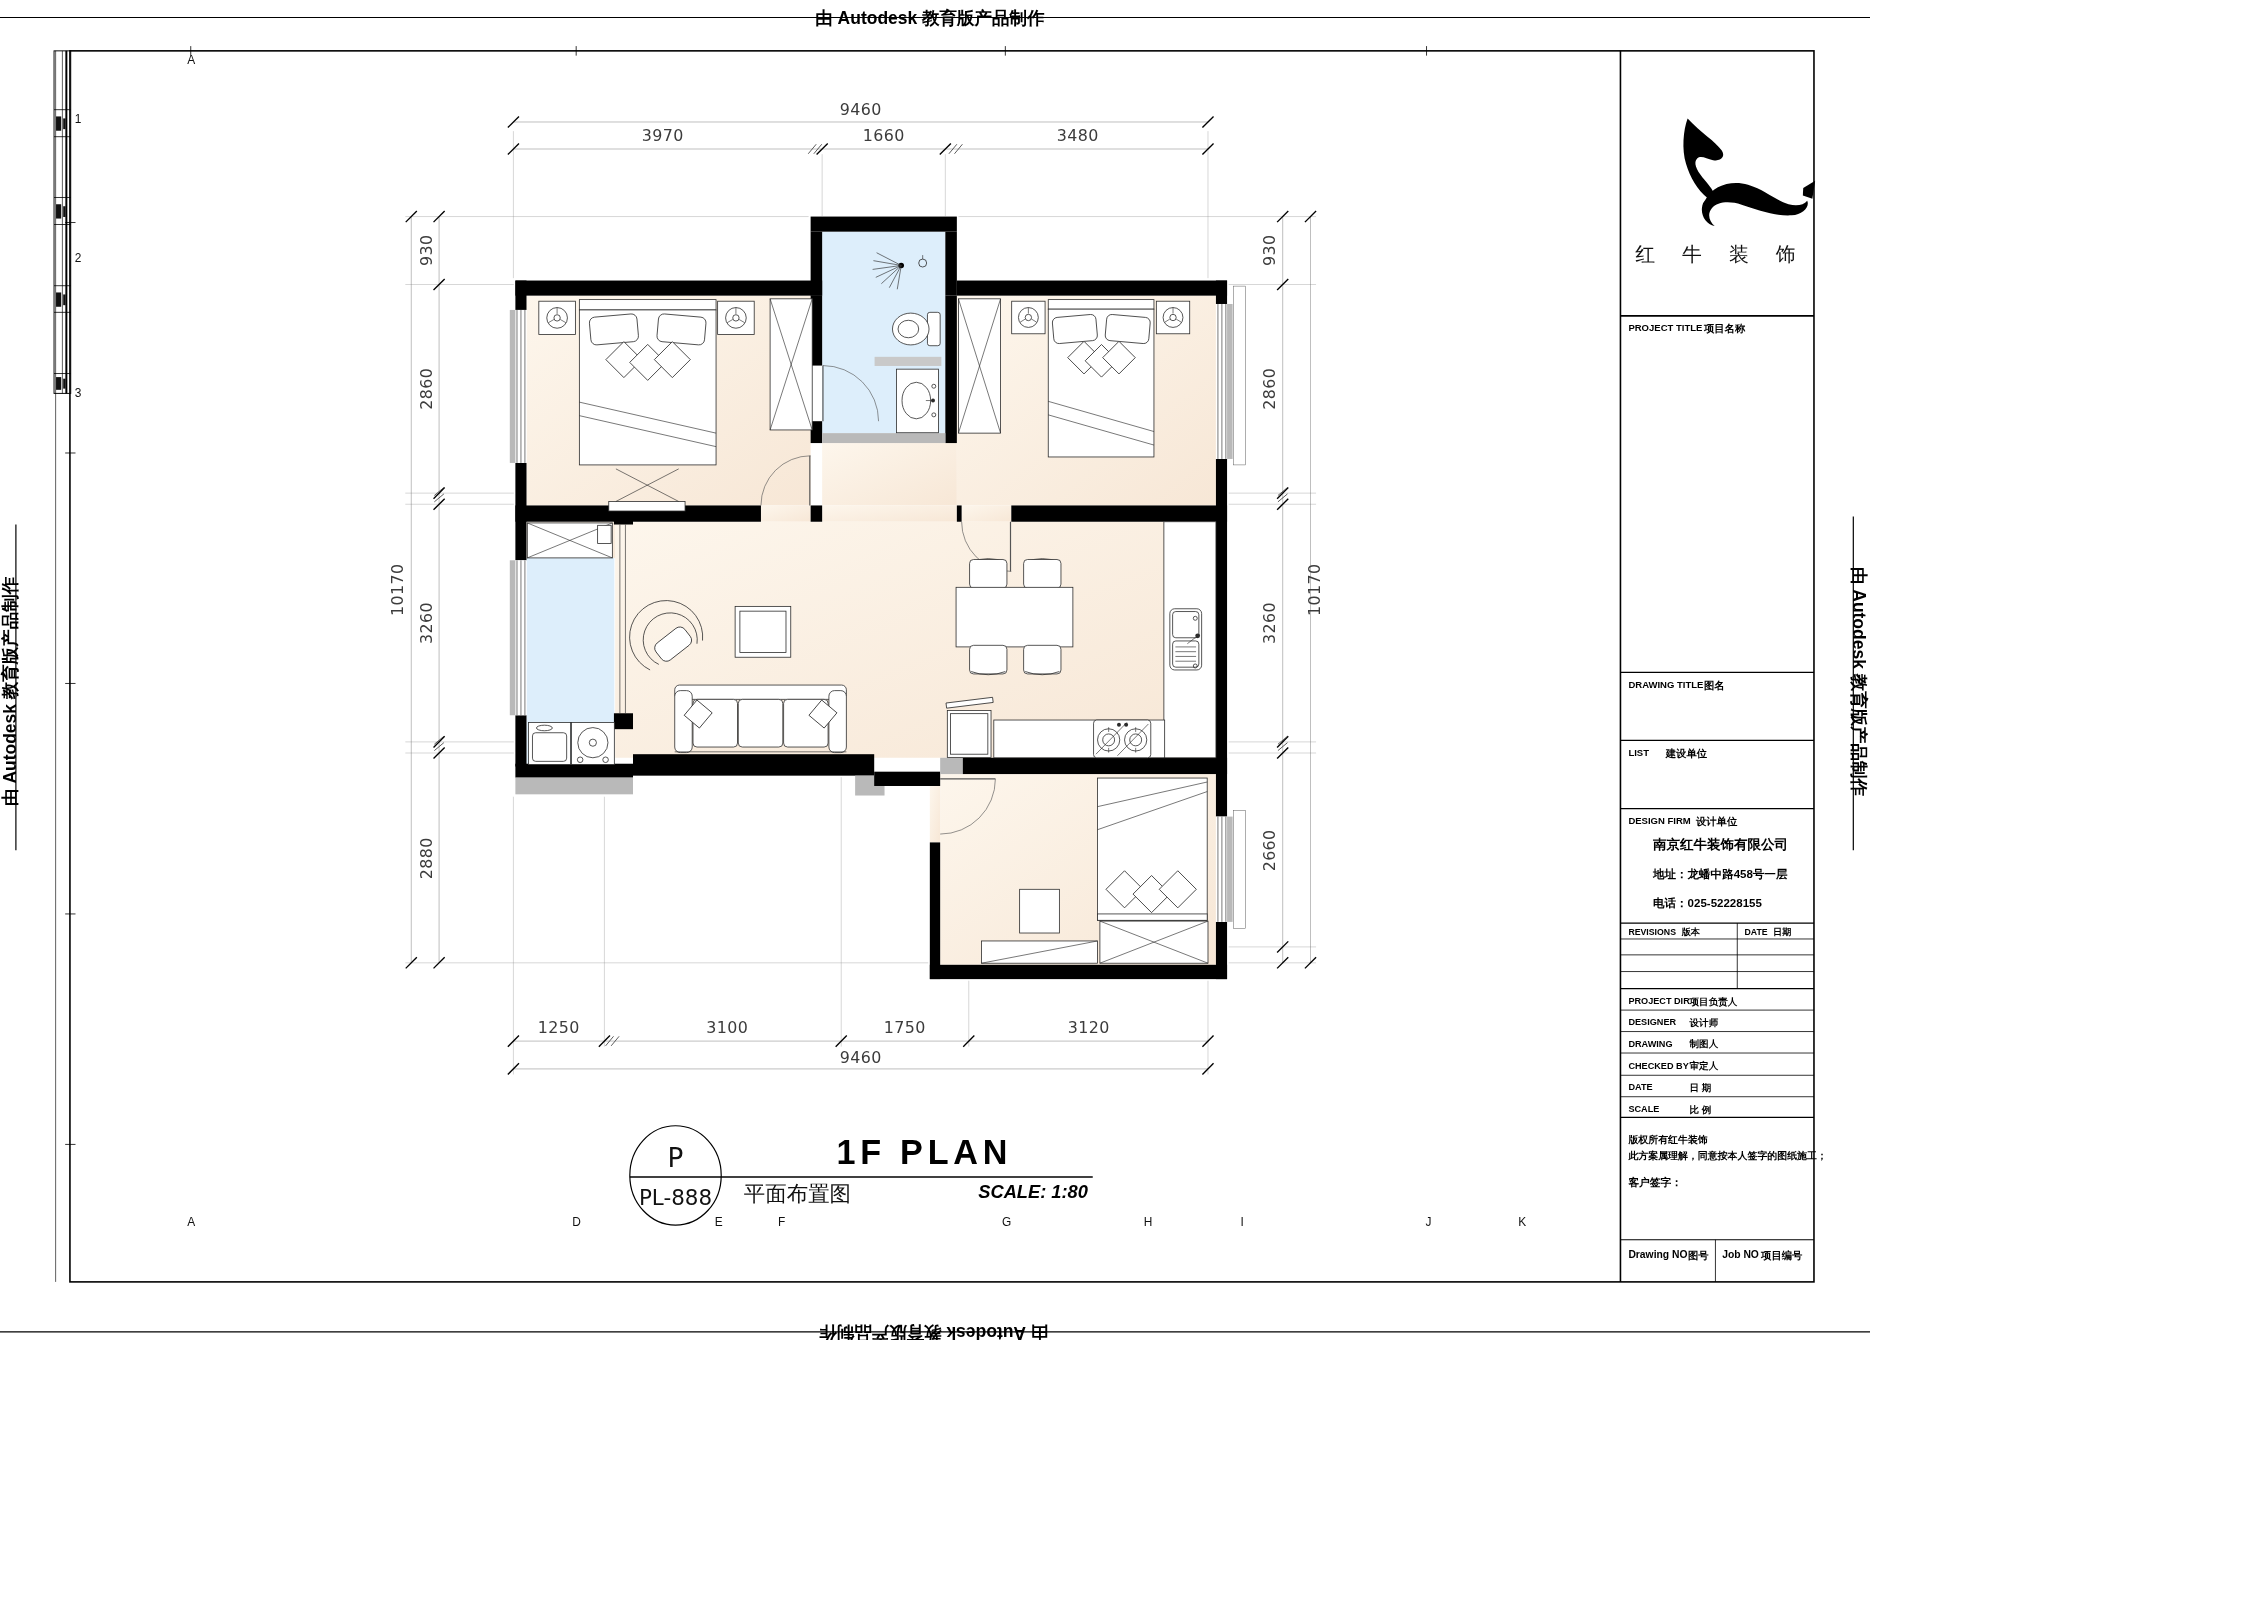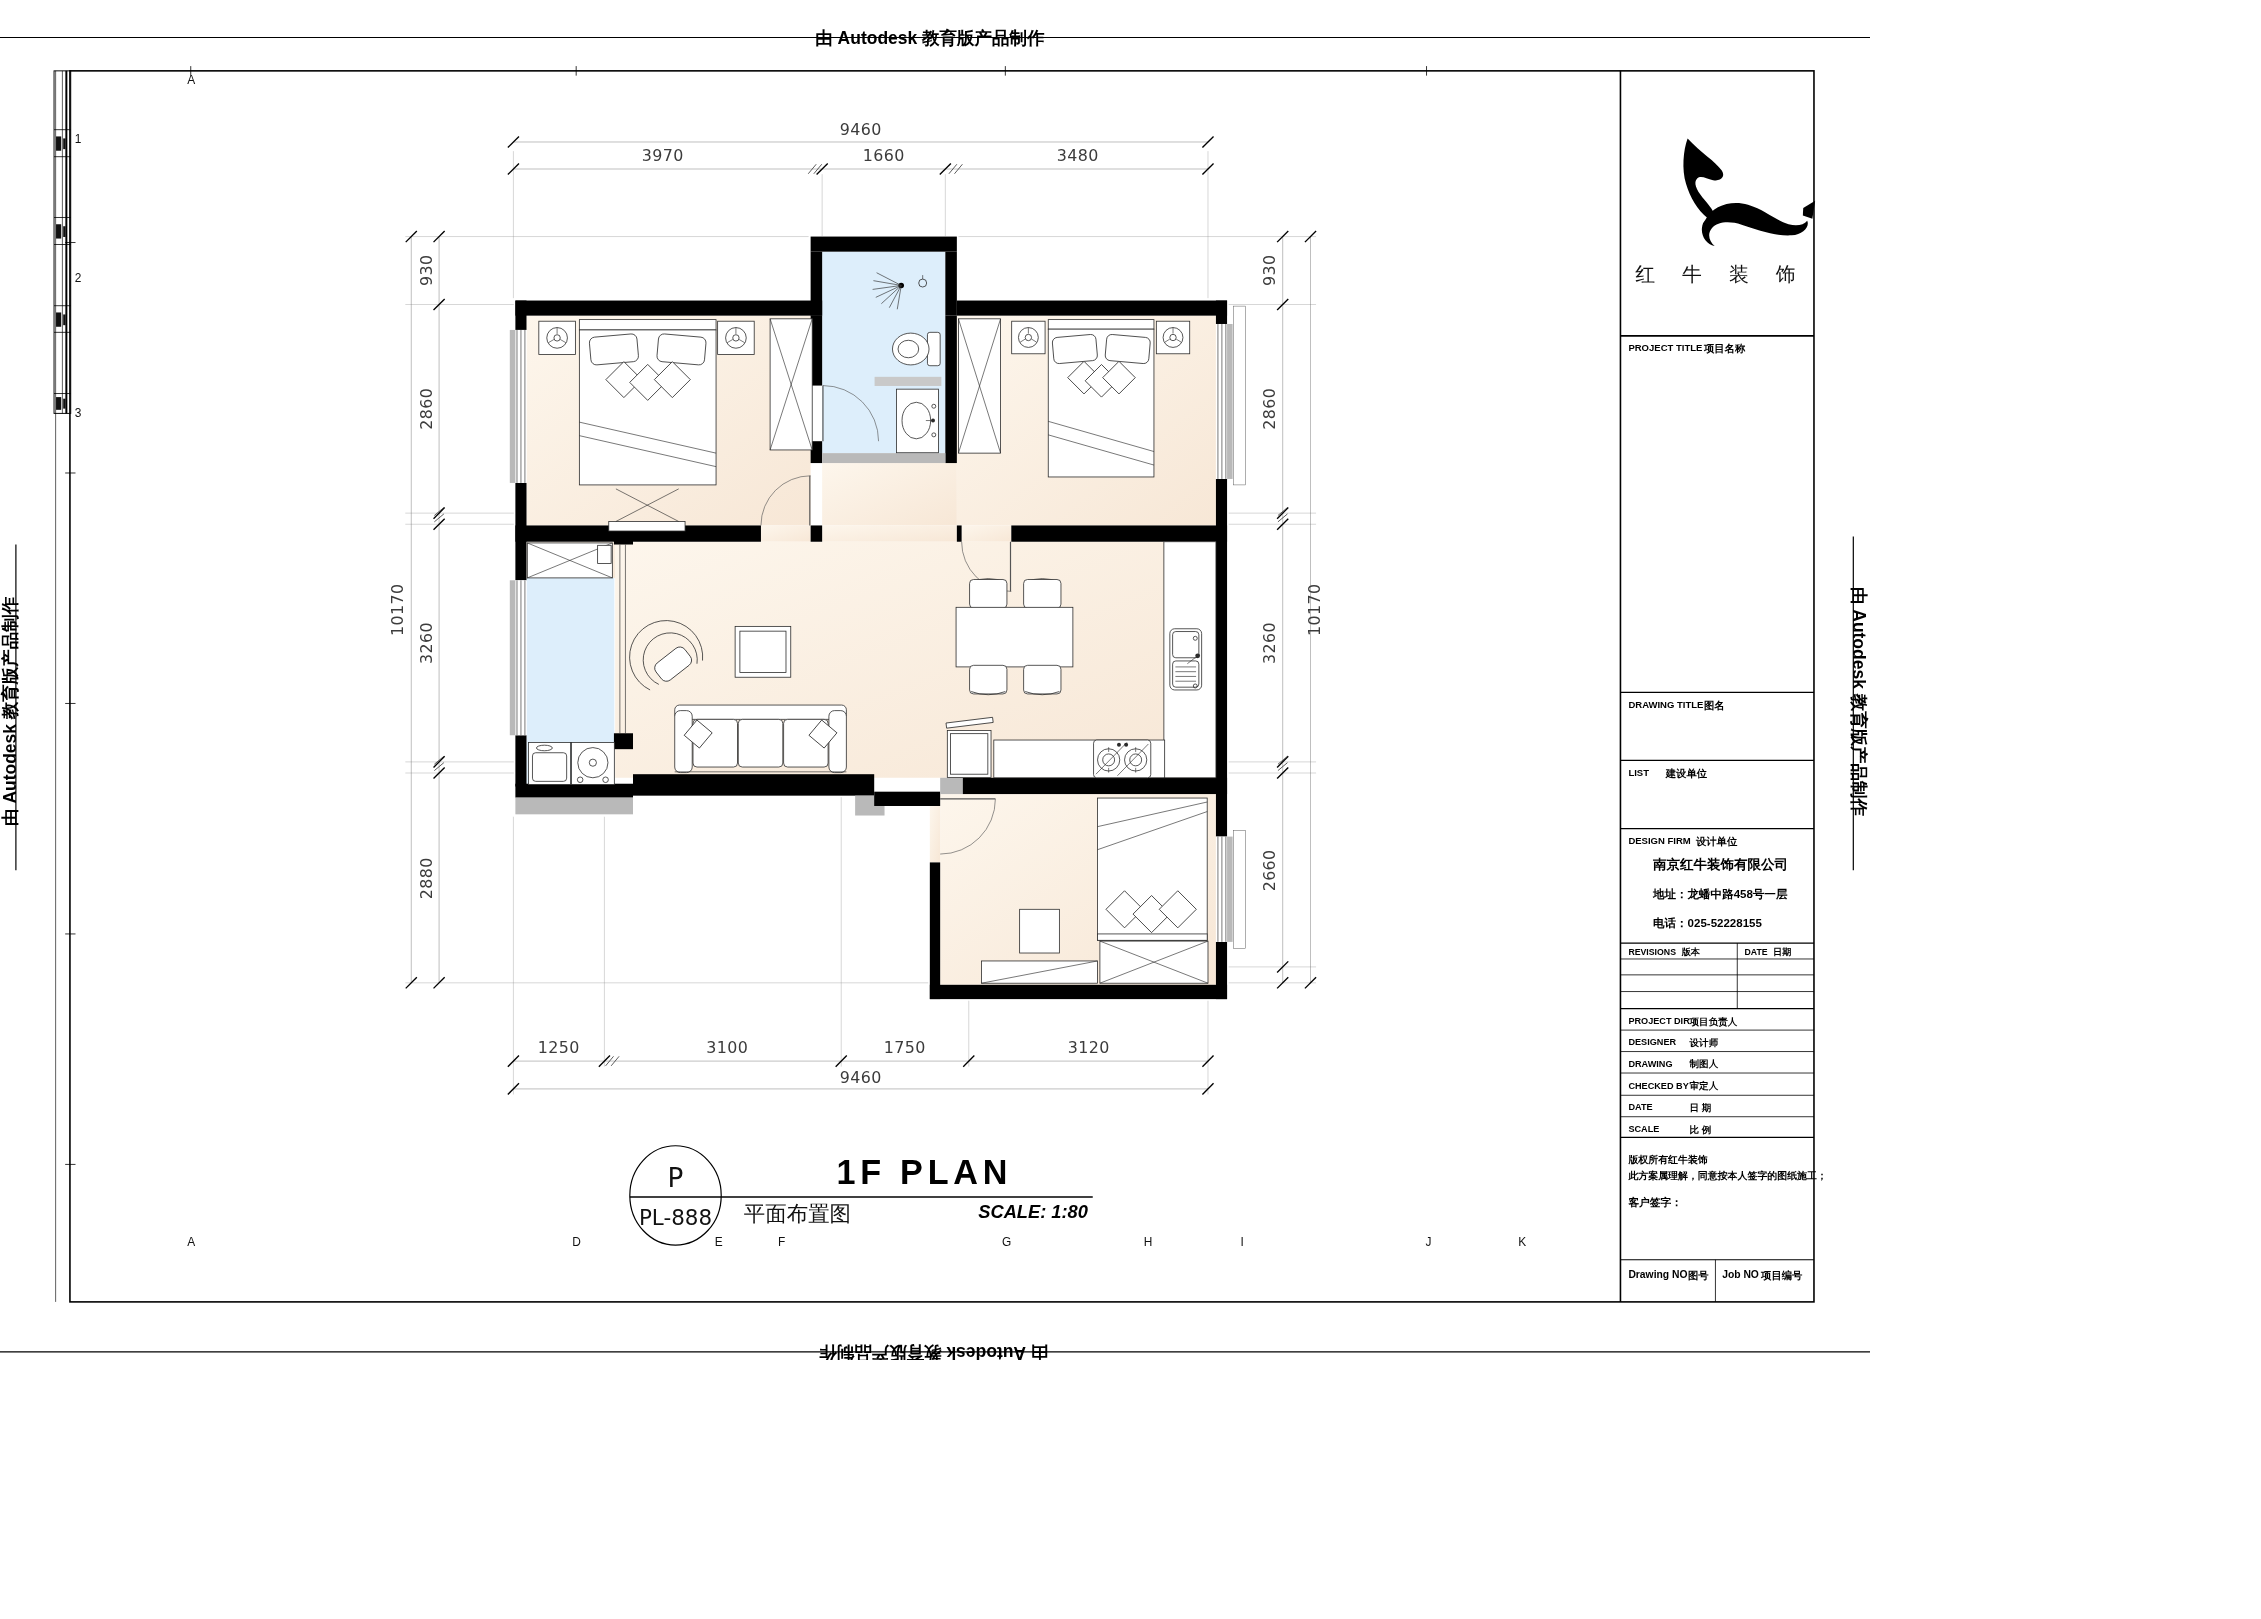--- a/index.html
+++ b/index.html
@@ -1,16 +1,16 @@
 <!DOCTYPE html>
 <html style="font-size:7.7px"><head>
 <meta charset="utf-8">
 <style>
   html,body{margin:0;padding:0;background:#ffffff;}
-  .sheet{width:1870px;max-width:100%;margin-top:20px;}
+  .sheet{width:1870px;max-width:100%;}
   svg{display:block;width:100%;height:auto;background:#fff;}
   .w{fill:#000;}
   .gy{fill:#b9b9b9;}
   .gy2{fill:#c9c9c9;}
   .bl{fill:#ddeefb;}
   .f{fill:#fff;stroke:#2b2b2b;stroke-width:2;}
   .fn{fill:none;stroke:#2b2b2b;stroke-width:2;}
   .ln{stroke:#2b2b2b;stroke-width:1.6;}
   .thin{stroke:#555;stroke-width:1.2;fill:none;}
   .dim{stroke:#6a6a6a;stroke-width:1.1;}

